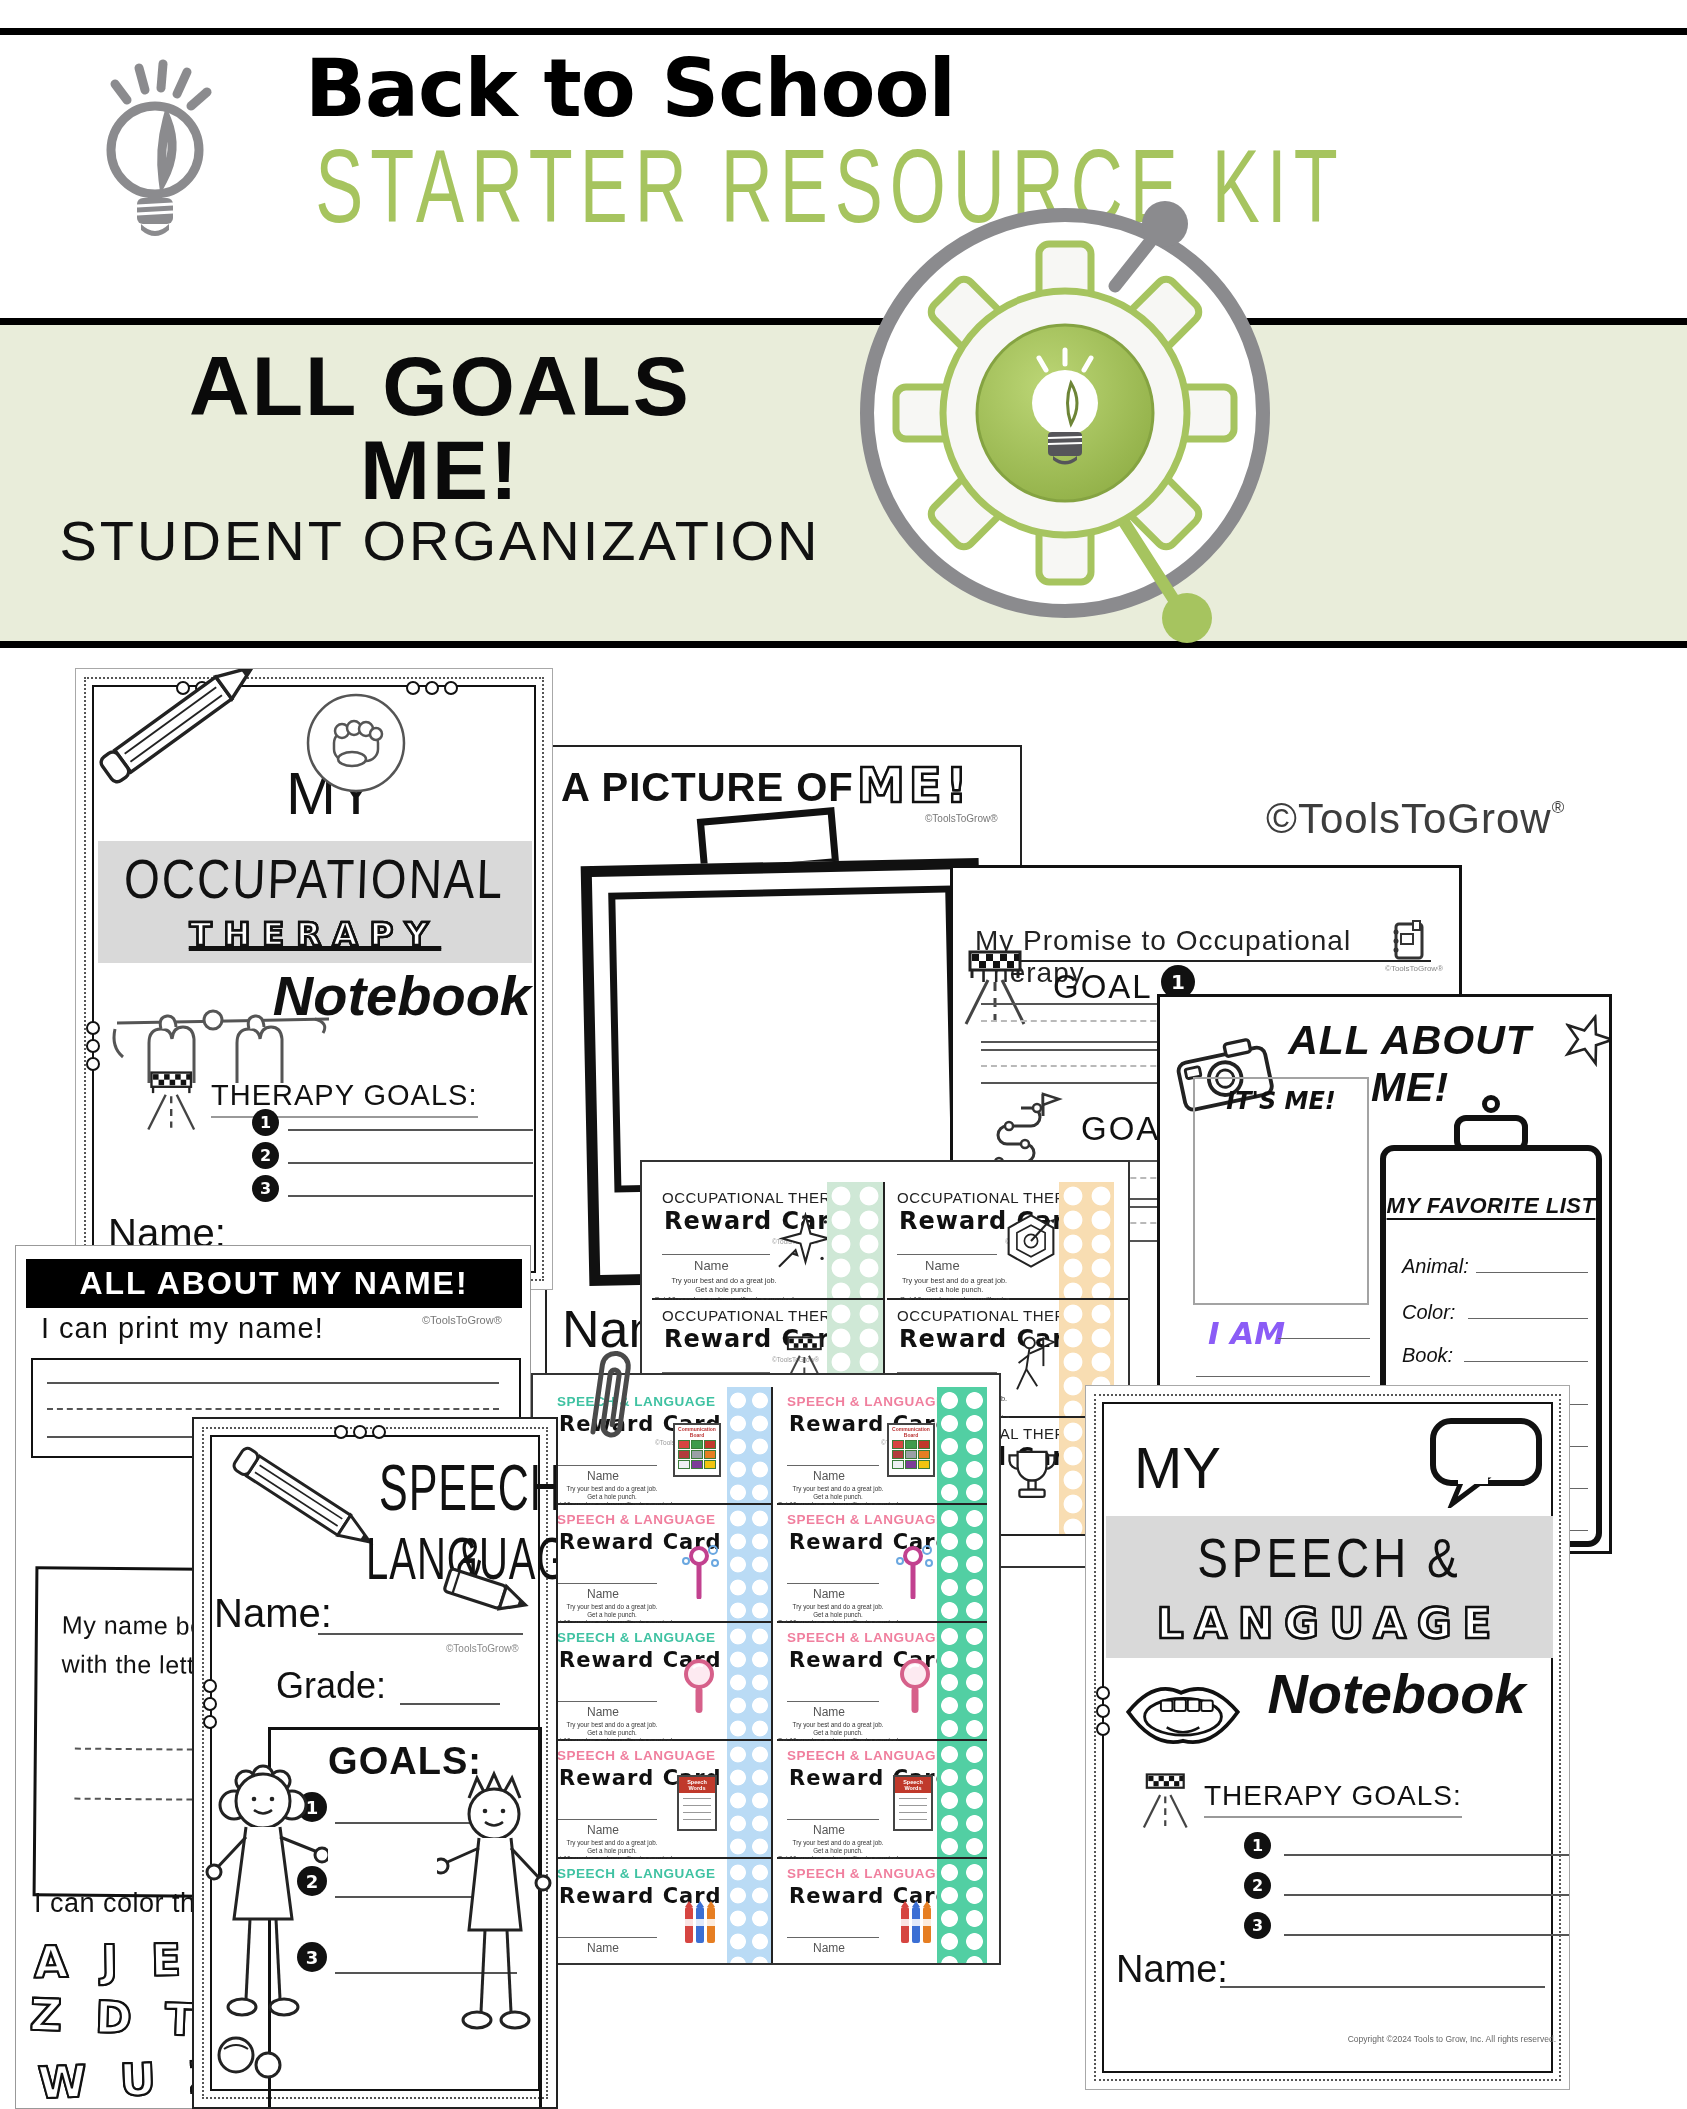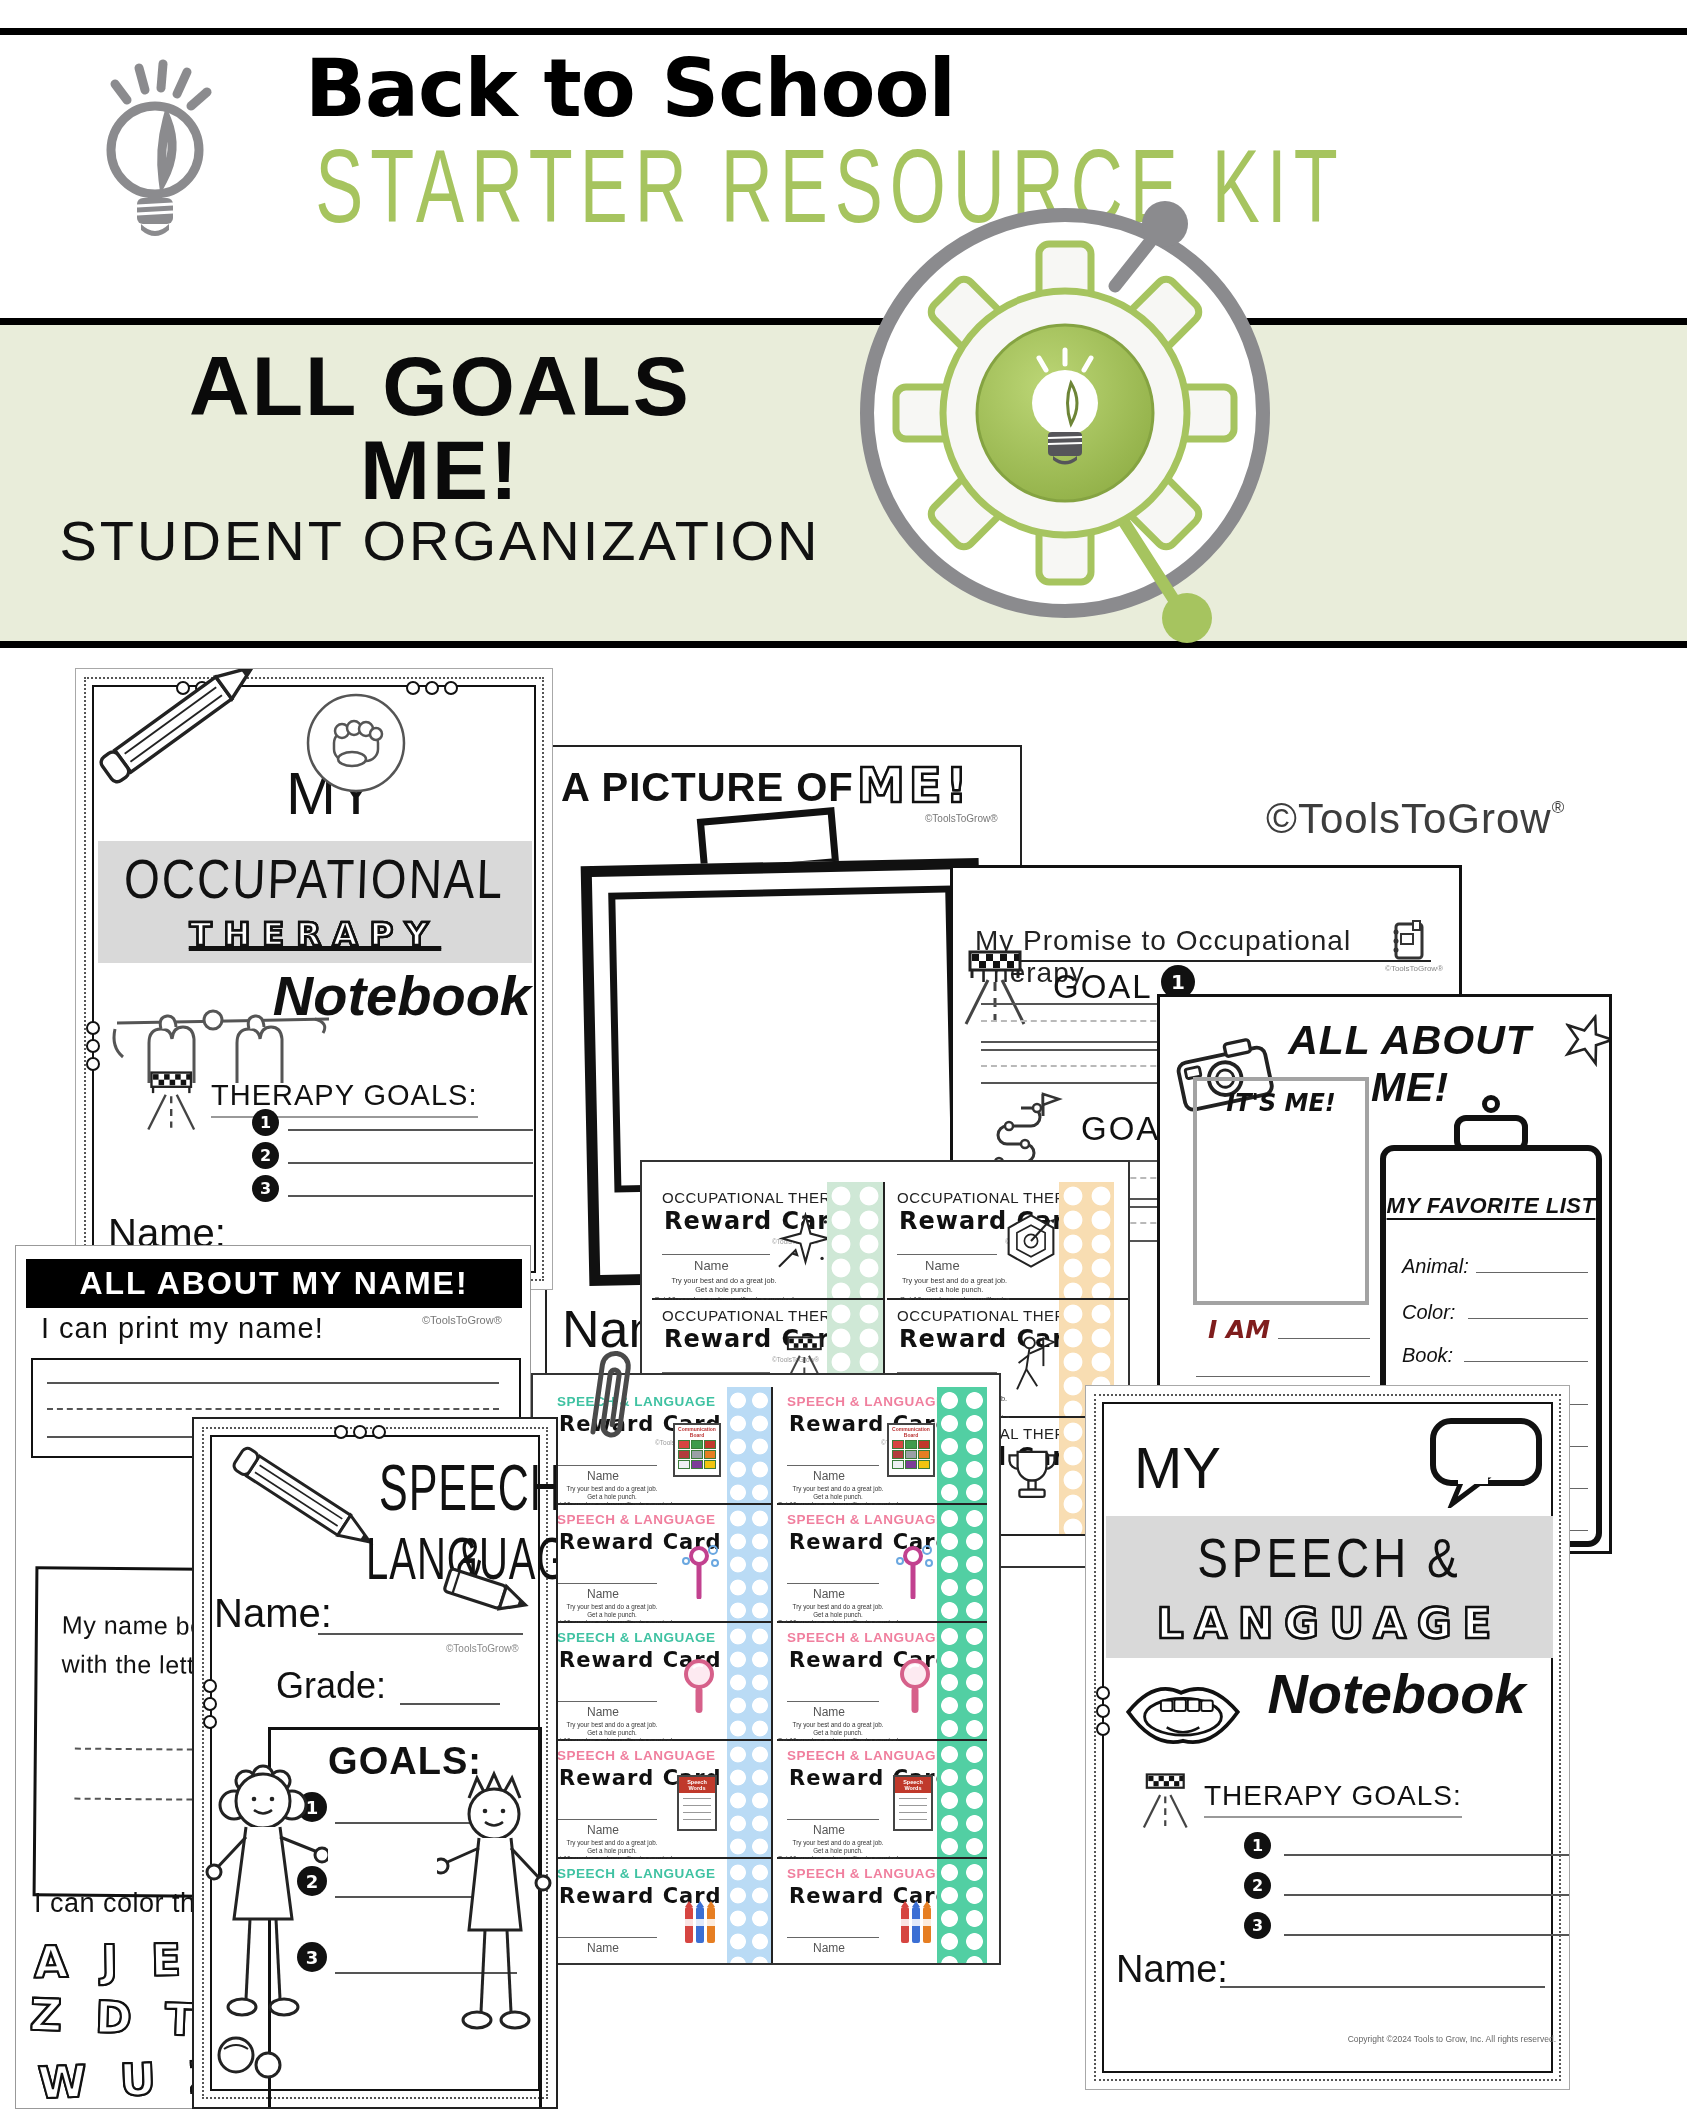--- a/index.html
+++ b/index.html
@@ -321,24 +321,24 @@
     </div>
     <div class="abs" style="left:16px;top:42px;width:96px;height:68px;transform:rotate(-12deg);">
       <svg viewBox="0 0 100 70" width="96" height="68">
         <rect x="4" y="16" width="92" height="50" rx="9" fill="#fff" stroke="#222" stroke-width="4"></rect>
         <rect x="56" y="6" width="26" height="13" rx="3" fill="#fff" stroke="#222" stroke-width="3.5"></rect>
         <circle cx="50" cy="41" r="17" fill="#fff" stroke="#222" stroke-width="4"></circle>
         <circle cx="50" cy="41" r="9" fill="#fff" stroke="#222" stroke-width="3"></circle>
         <rect x="11" y="23" width="15" height="10" rx="2" fill="#fff" stroke="#222" stroke-width="3"></rect>
       </svg>
     </div>
-    <div class="abs" style="left:33px;top:80px;width:176px;height:228px;border:4px solid #a3a3a3;">
+    <div class="abs" style="left:33px;top:80px;width:176px;height:228px;border:2px solid #a3a3a3;">
       <div style="text-align:center;margin-top:8px;font-size:24px;font-weight:800;font-family:'DejaVu Sans',sans-serif;color:#111;">IT'S ME!</div>
     </div>
-    <div class="abs" style="left:48px;top:318px;font-size:25px;font-weight:800;font-family:'DejaVu Sans',sans-serif;color:#7f1d1d;">I AM</div>
+    <div class="abs" style="left:48px;top:318px;font-size:31px;font-weight:800;font-family:'DejaVu Sans',sans-serif;color:#8b5cf6;">I AM</div>
     <div class="lnt" style="left:118px;top:322px;width:92px;height:20px;"></div>
     <div class="lnt" style="left:36px;top:360px;width:174px;height:20px;"></div>
 
     <div class="abs" style="left:218px;top:90px;width:228px;height:465px;">
       <div class="abs" style="left:76px;top:28px;width:74px;height:38px;border:6px solid #111;border-radius:12px;background:#fff;"></div>
       <div class="abs" style="left:104px;top:8px;width:18px;height:18px;border:5px solid #111;border-radius:50%;background:#fff;"></div>
       <div class="abs" style="left:2px;top:58px;width:222px;height:402px;border:6px solid #111;border-radius:14px;background:#fff;">
         <div style="text-align:center;margin-top:42px;font-size:22px;font-weight:700;letter-spacing:0.5px;color:#111;text-decoration:underline;text-underline-offset:5px;">MY FAVORITE LIST</div>
         <div class="abs" style="left:16px;top:104px;font-size:20px;color:#111;">Animal:</div>
         <div class="lnt" style="left:90px;top:104px;width:112px;height:18px;"></div>

